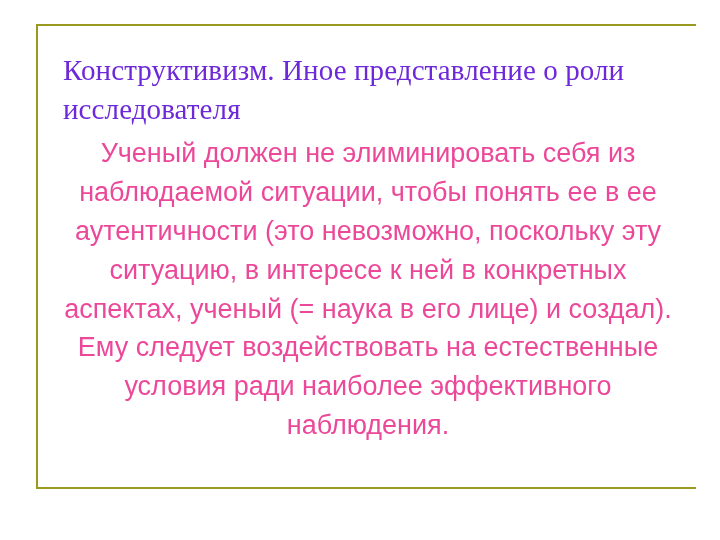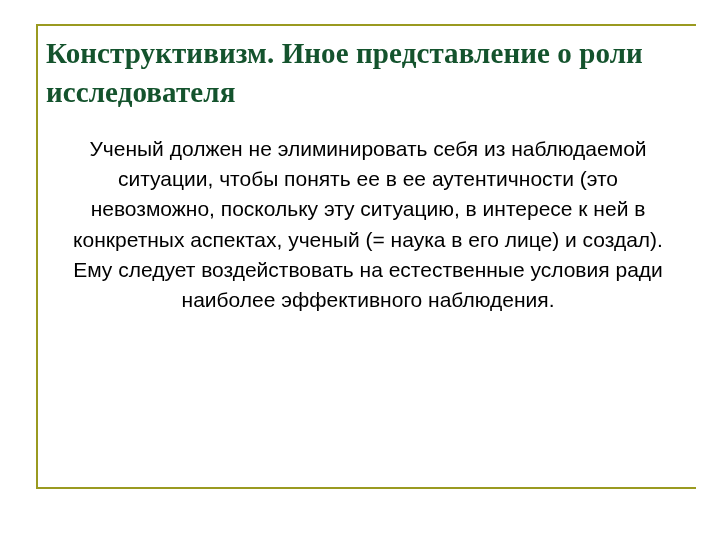--- a/index.html
+++ b/index.html
@@ -45,34 +45,34 @@
     background: #9a9a20;
   }
   .title {
     position: absolute;
     left: 46px;
     top: 34px;
     width: 648px;
     font-family: "Liberation Serif", serif;
     font-size: 29px;
     line-height: 1.34;
-    color: #14532d;
+    color: #6d28d9;
     letter-spacing: 0.1px;
-    font-weight: bold;
-    margin: 0;
+    font-weight: normal;
+    margin: 17px;
   }
   .body-text {
     position: absolute;
     left: 58px;
     top: 134px;
     width: 620px;
     text-align: center;
-    font-size: 21px;
+    font-size: 27px;
     line-height: 1.44;
-    color: #000000;
+    color: #ec4899;
     font-family: "Liberation Sans", sans-serif;
   }
 </style>
 </head>
 <body>
 
 <div class="slide">
 
   <div class="rule-top"></div>
   <div class="rule-left"></div>

